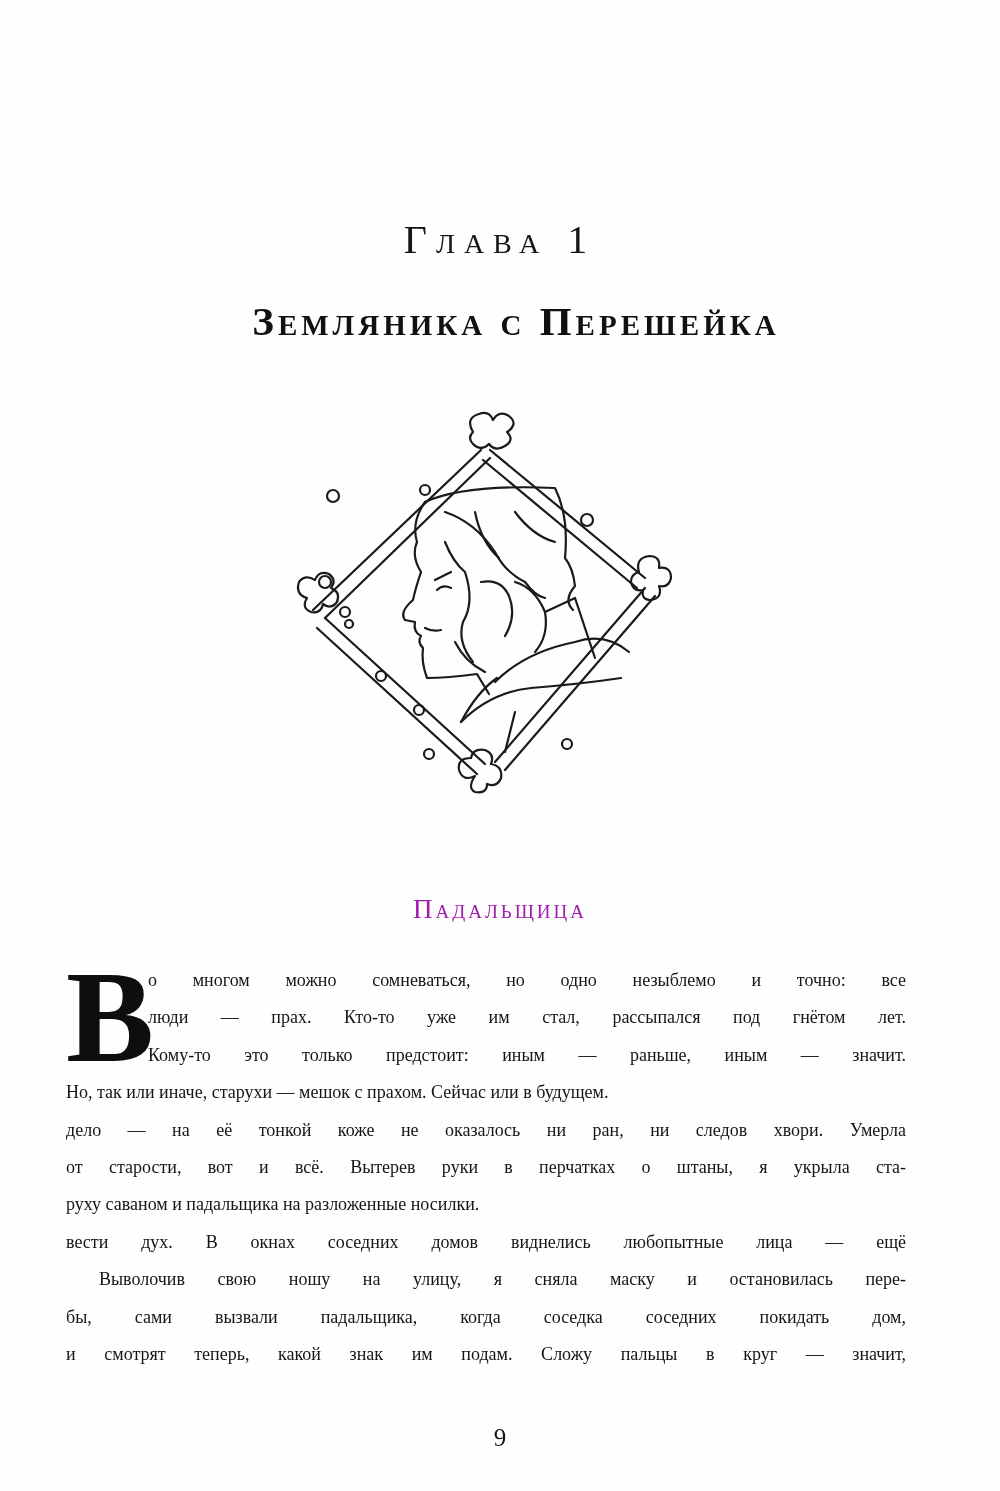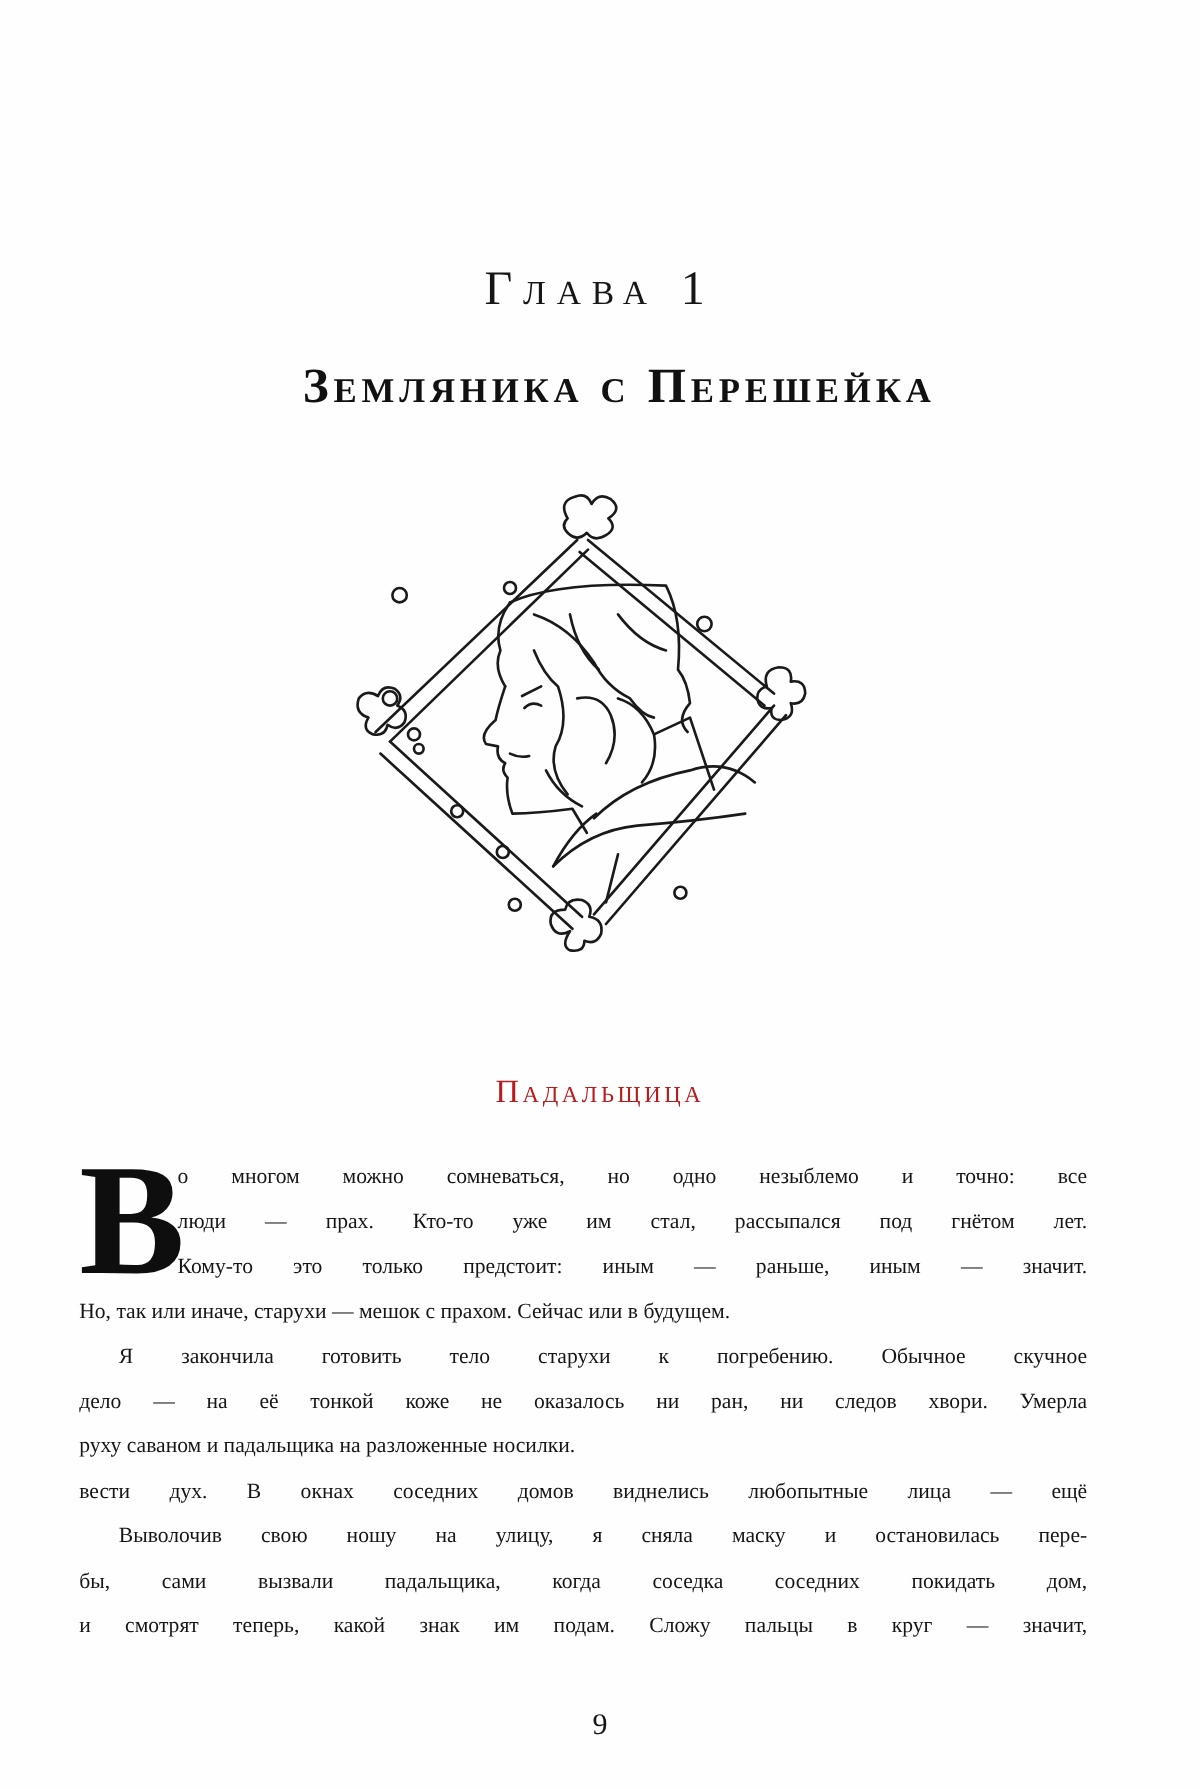--- a/index.html
+++ b/index.html
@@ -56,21 +56,21 @@
     }
     .section-title {
       position: absolute;
       top: 894px;
       left: 0;
       width: 1000px;
       text-align: center;
       font-size: 27px;
       letter-spacing: 3px;
       font-variant: small-caps;
-      color: #b91c1c;
+      color: #a21caf;
     }
     .body-text {
       position: absolute;
       left: 66px;
       top: 962px;
       width: 840px;
       font-size: 18px;
       line-height: 37.4px;
       text-align: justify;
       color: #151515;
@@ -171,22 +171,22 @@
   <div class="drop-cap">В</div>
 
   <div class="body-text">
     <div class="paragraph">
       <span class="line drop">о многом можно сомневаться, но одно незыблемо и точно: все</span>
       <span class="line drop">люди — прах. Кто-то уже им стал, рассыпался под гнётом лет.</span>
       <span class="line drop">Кому-то это только предстоит: иным — раньше, иным — значит.</span>
       <span class="line last">Но, так или иначе, старухи — мешок с прахом. Сейчас или в будущем.</span>
     </div>
     <div class="paragraph">
-      <span class="line indent">Я закончила готовить тело старухи к погребению. Обычное скучное</span>
       <span class="line">дело — на её тонкой коже не оказалось ни ран, ни следов хвори. Умерла</span>
+      <span class="line">от старости, вот и всё. Вытерев руки в перчатках о штаны, я укрыла ста-</span>
       <span class="line last">руху саваном и падальщика на разложенные носилки.</span>
     </div>
     <div class="paragraph">
       <span class="line">вести дух. В окнах соседних домов виднелись любопытные лица — ещё</span>
       <span class="line indent">Выволочив свою ношу на улицу, я сняла маску и остановилась пере-</span>
       <span class="line">бы, сами вызвали падальщика, когда соседка соседних покидать дом,</span>
       <span class="line">и смотрят теперь, какой знак им подам. Сложу пальцы в круг — значит,</span>
     </div>
   </div>
 

